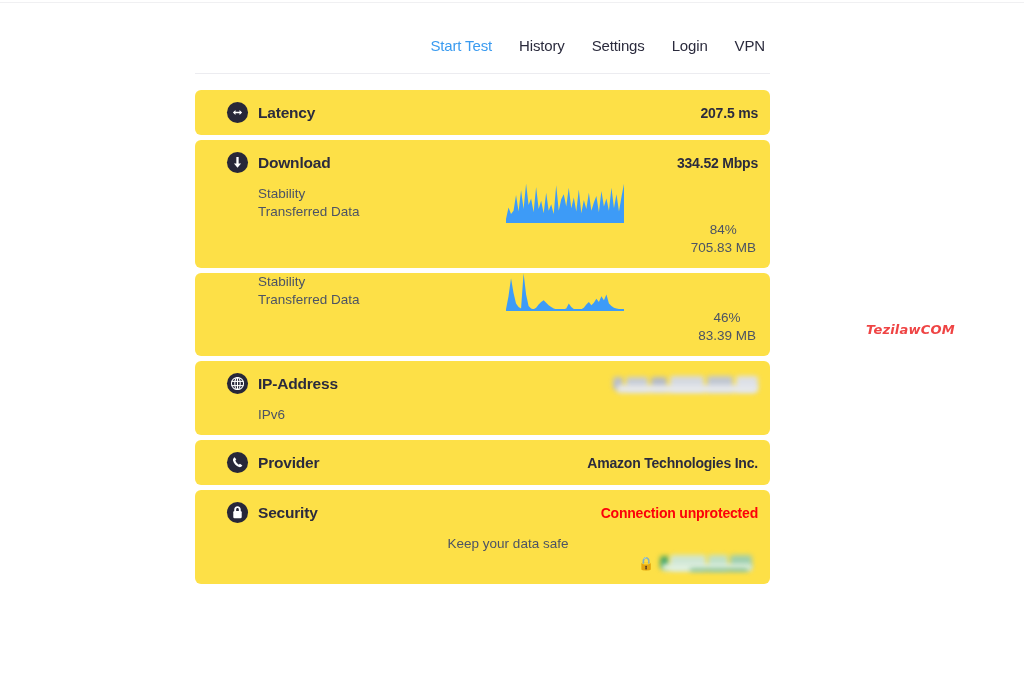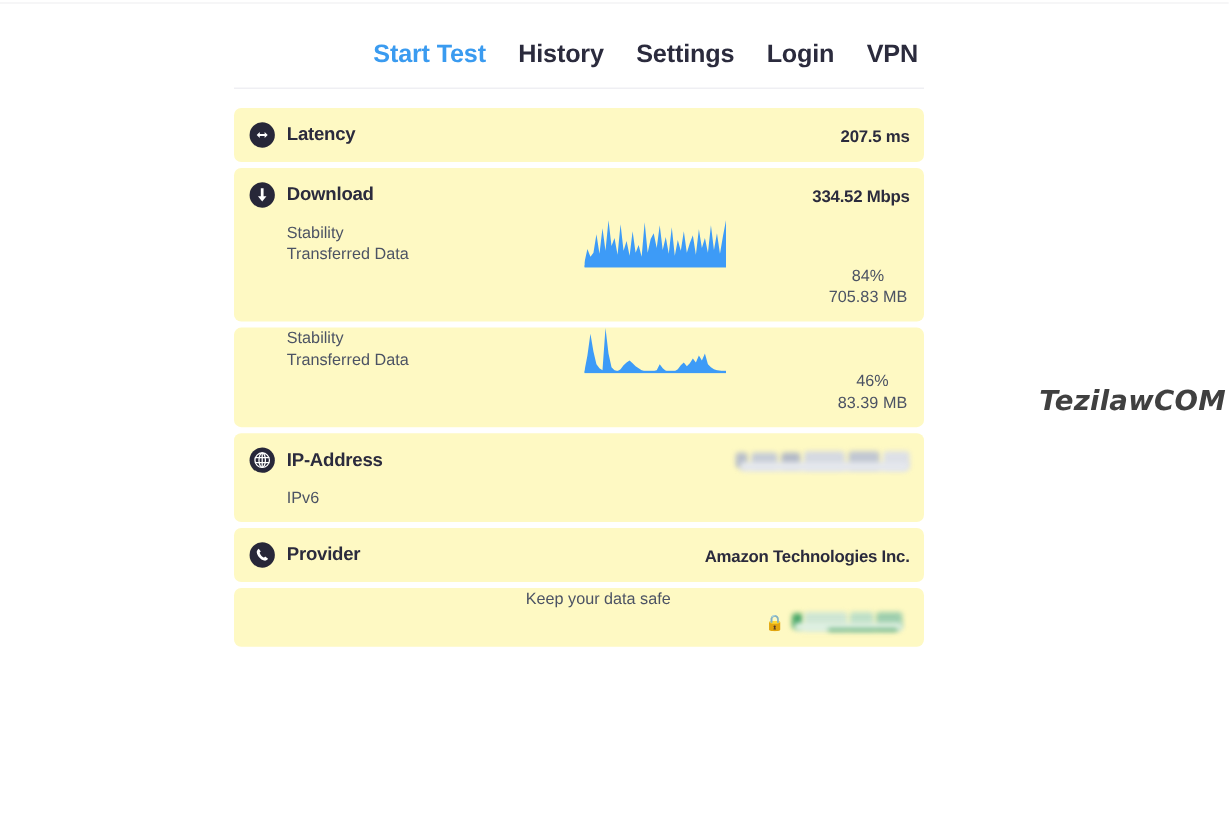--- a/index.html
+++ b/index.html
@@ -32,38 +32,38 @@
     height: 74px;
     display: flex;
     align-items: center;
     justify-content: flex-end;
     border-bottom: 1px solid #ececf0;
     padding-right: 5px;
     box-sizing: border-box;
     padding-top: 18px;
   }
   .nav-item {
-    font-size: 21px;
-    font-weight: bold;
+    font-size: 15px;
+    font-weight: normal;
     color: #2b2b3d;
     margin-left: 27px;
     letter-spacing: -0.15px;
     cursor: pointer;
     white-space: nowrap;
   }
   .nav-item.active { color: #3a9bf0; }
 
   .rows {
     padding-top: 16px;
   }
   .row {
-    background: #fef9c3;
+    background: #fde047;
     border-radius: 6px;
     margin-bottom: 5px;
-    padding: 0 12px 0 12px;
+    padding: 0 12px 0 31px;
     position: relative;
     box-sizing: border-box;
   }
   .row-main {
     display: flex;
     align-items: center;
     height: 45px;
   }
   .row-icon {
     width: 23px; height: 23px;
@@ -180,24 +180,24 @@
     font-family: "Liberation Sans", sans-serif;
     letter-spacing: -0.2px;
     cursor: pointer;
   }
 
   .watermark {
     position: absolute;
     left: 866px;
     top: 322px;
     font-family: "DejaVu Sans", sans-serif;
-    font-size: 23px;
+    font-size: 13px;
     font-weight: bold;
     font-style: italic;
-    color: #404040;
+    color: #ef4444;
     letter-spacing: 0.2px;
     white-space: nowrap;
   }
 </style>
 </head>
 <body>
 
 <div class="page-top-rule"></div>
 
 <div class="app">
@@ -300,20 +300,29 @@
         <svg class="row-icon" viewBox="0 0 24 24">
           <circle cx="12" cy="12" r="11" fill="#272739"></circle>
           <path d="M9.0 6.6 C7.9 7.3 7.0 8.6 7.3 10.0 C7.9 12.9 10.6 15.9 13.6 16.8 C15.1 17.2 16.4 16.3 17.1 15.2 L14.6 13.3 C14.1 13.9 13.5 14.4 12.9 14.0 C11.5 13.1 10.4 11.8 9.9 10.3 C9.7 9.7 10.2 9.2 10.8 8.9 Z" fill="#ffffff"></path>
         </svg>
         <span class="row-label">Provider</span>
         <span class="row-value">Amazon Technologies Inc.</span>
       </div>
     </div>
 
     <div class="row">
+      <div class="row-main">
+        <svg class="row-icon" viewBox="0 0 24 24">
+          <circle cx="12" cy="12" r="11" fill="#272739"></circle>
+          <path d="M12 5.6 C9.9 5.6 8.6 7.1 8.6 9.0 L8.6 10.6 L10.6 10.6 L10.6 9.0 C10.6 8.1 11.1 7.4 12 7.4 C12.9 7.4 13.4 8.1 13.4 9.0 L13.4 10.6 L15.4 10.6 L15.4 9.0 C15.4 7.1 14.1 5.6 12 5.6 Z" fill="#ffffff"></path>
+          <rect x="7.6" y="10.4" width="8.8" height="7.6" rx="1.3" fill="#ffffff"></rect>
+        </svg>
+        <span class="row-label">Security</span>
+        <span class="row-value danger">Connection unprotected</span>
+      </div>
       <div class="row-security-detail">
         <span class="detail-label">Keep your data safe</span>
         <span class="redact-vpn">
           <span class="lock-emoji">🔒</span>
           <span class="vpn-blur">
             <span class="rb" style="left:0px;  top:1px;  width:9px;  height:13px; background:#4aa86a;"></span>
             <span class="rb" style="left:10px; top:0px;  width:36px; height:15px; background:#cfe6d4;"></span>
             <span class="rb" style="left:48px; top:0px;  width:20px; height:15px; background:#bfe0c8;"></span>
             <span class="rb" style="left:70px; top:0px;  width:22px; height:14px; background:#9ecfae;"></span>
             <span class="rb" style="left:2px;  top:9px;  width:90px; height:7px;  background:#dff0e2;"></span>

